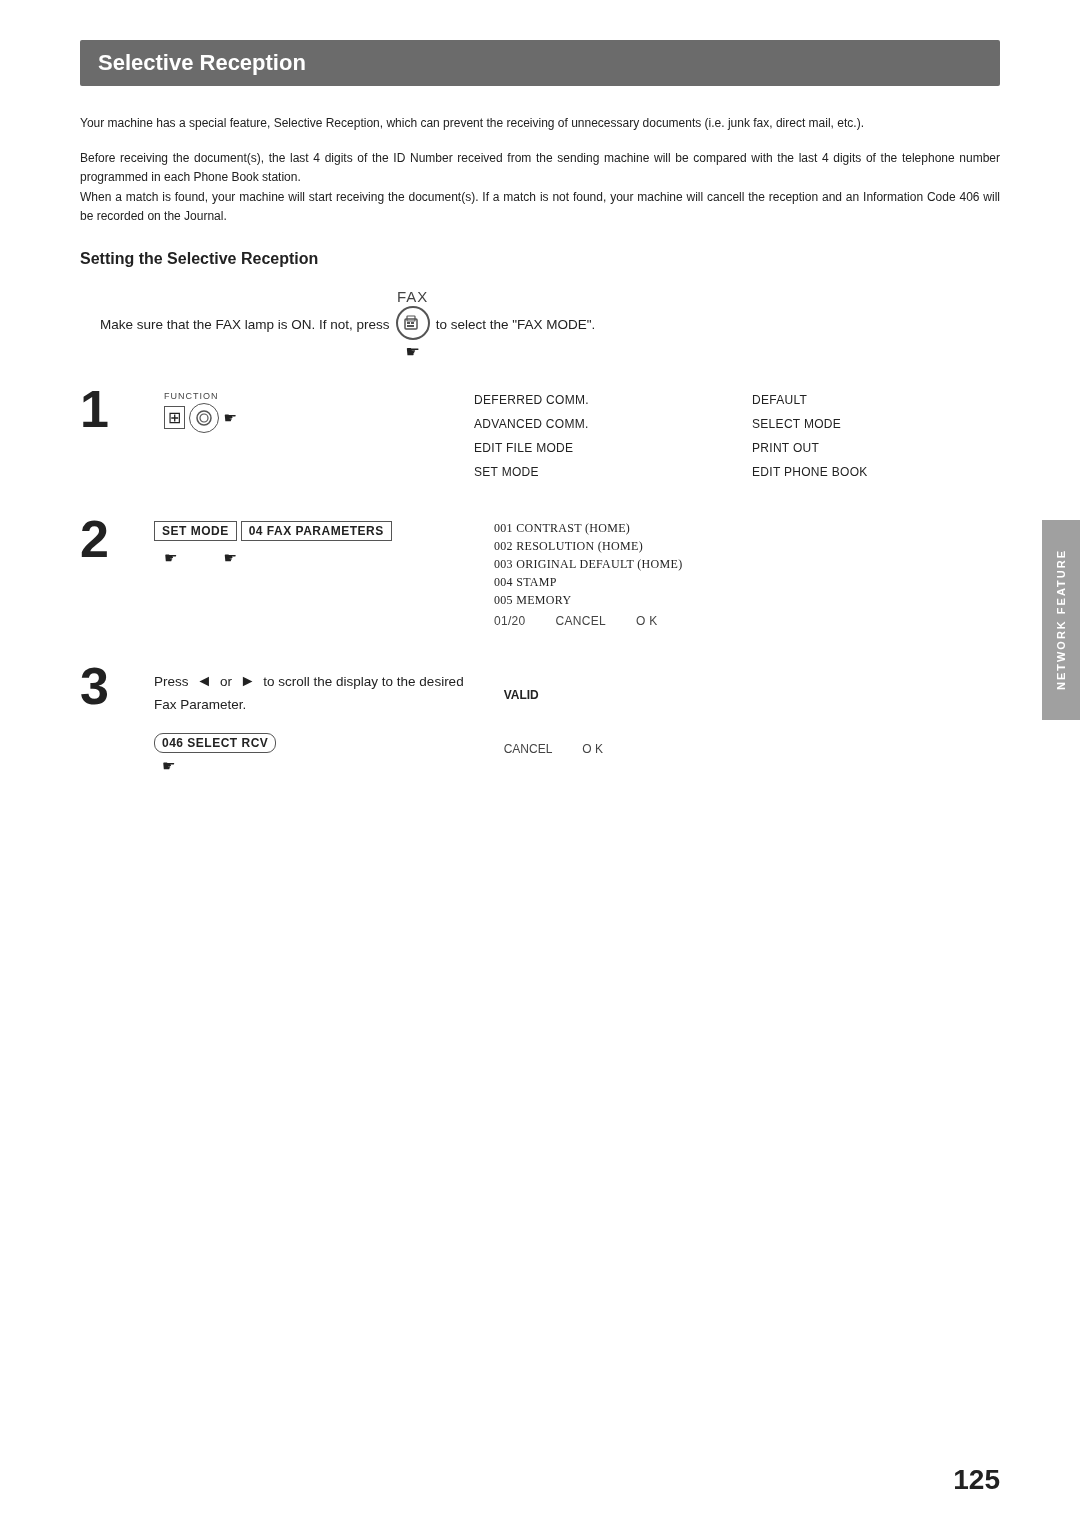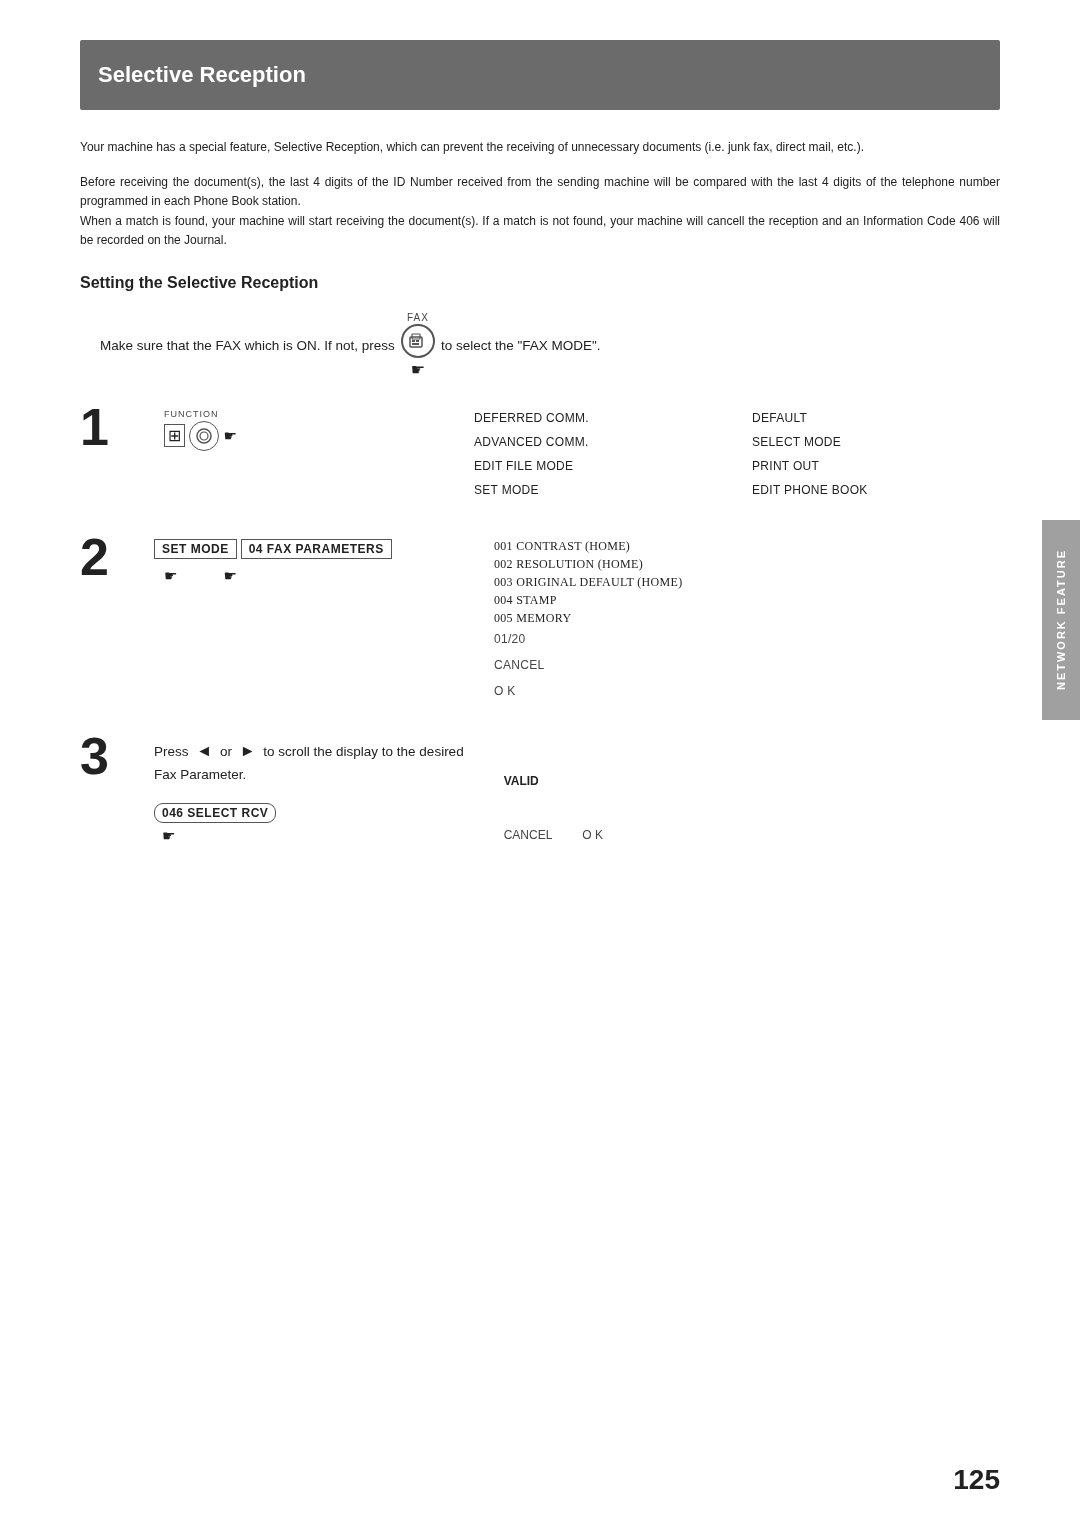--- a/index.html
+++ b/index.html
@@ -41,21 +41,21 @@
       font-weight: bold;
       letter-spacing: 2px;
       text-align: center;
       line-height: 1.3;
     }
 
     
     .title-bar {
       background: #6b6b6b;
       color: #fff;
-      padding: 22px 18px;
+      padding: 10px 18px;
       font-size: 22px;
       font-weight: bold;
       margin-bottom: 28px;
       border-radius: 2px;
     }
 
     
     .intro-text {
       font-size: 12px;
       line-height: 1.6;
@@ -153,25 +153,24 @@
       margin-left: 20px;
       font-size: 12px;
       letter-spacing: 0.3px;
     }
     .param-panel .param-item {
       margin-bottom: 3px;
       font-family: Liberation Serif, serif;
     }
     .param-footer {
       display: flex;
-      gap: 12px;
+      gap: 30px;
       margin-top: 6px;
       font-size: 12px;
       color: #444;
-      flex-direction: column;
     }
 
     
     .step-row {
       display: flex;
       align-items: flex-start;
       width: 100%;
     }
     .step-left {
       min-width: 300px;
@@ -192,21 +191,21 @@
     }
 
     
     .fax-icon-group {
       display: inline-flex;
       flex-direction: column;
       align-items: center;
       gap: 0px;
     }
     .fax-label-small {
-      font-size: 10px;
+      font-size: 15px;
       letter-spacing: 1px;
       color: #444;
       margin-bottom: 1px;
     }
     .fax-circle {
       display: inline-flex;
       align-items: center;
       justify-content: center;
       width: 34px;
       height: 34px;
@@ -257,21 +256,21 @@
 
   <p class="intro-text">Your machine has a special feature, Selective Reception, which can prevent the receiving of unnecessary documents (i.e. junk fax, direct mail, etc.).</p>
   <p class="intro-text" style="margin-bottom: 24px;">
     Before receiving the document(s), the last 4 digits of the ID Number received from the sending machine will be compared with the last 4 digits of the telephone number programmed in each Phone Book station.<br>
     When a match is found, your machine will start receiving the document(s). If a match is not found, your machine will cancell the reception and an Information Code 406 will be recorded on the Journal.
   </p>
 
   <div class="sub-heading">Setting the Selective Reception</div>
 
   <div class="instruction-line" style="margin-left: 20px; margin-bottom: 30px;">
-    <span>Make sure that the FAX which is ON.  If not, press</span>
+    <span>Make sure that the FAX lamp is ON.  If not, press</span>
 
     <span class="fax-icon-group">
       <span class="fax-label-small">FAX</span>
       <span class="fax-circle">
         <svg width="18" height="16" viewBox="0 0 18 16">
           <rect x="1" y="4" width="12" height="10" rx="1" fill="none" stroke="#555" stroke-width="1.5"></rect>
           <rect x="3" y="1" width="8" height="5" rx="0.5" fill="none" stroke="#555" stroke-width="1.2"></rect>
           <rect x="3" y="7" width="3" height="2" fill="#555"></rect>
           <rect x="7" y="7" width="3" height="2" fill="#555"></rect>
           <rect x="3" y="10" width="7" height="2" fill="#555"></rect>
@@ -365,21 +364,21 @@
             <span>to scroll the display to the desired</span>
             <br>
             <span>Fax Parameter.</span>
           </div>
           <div class="select-rcv-box">
             <span class="key-box" style="margin-top:10px;border-radius:9px;">046 SELECT RCV</span>
             <span style="font-size:15px; margin-top:4px; margin-left:8px;">☛</span>
           </div>
         </div>
         <div class="step-right">
-          <div class="valid-panel" style="margin-top:36px;">
+          <div class="valid-panel" style="margin-top:20px;">
             <div style="font-size:12px; font-weight:bold; margin-bottom: 40px;">VALID</div>
             <div class="valid-footer">
               <span>CANCEL</span>
               <span>O K</span>
             </div>
           </div>
         </div>
       </div>
     </div>
   </div>

